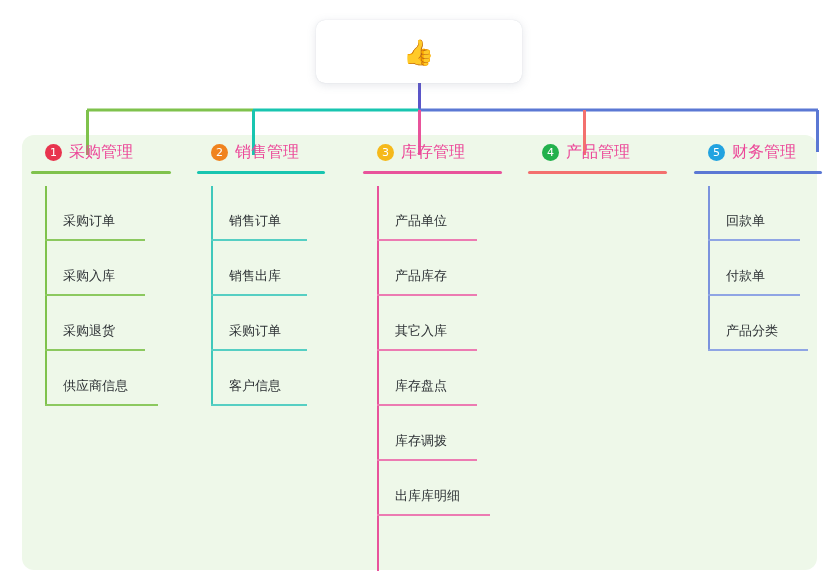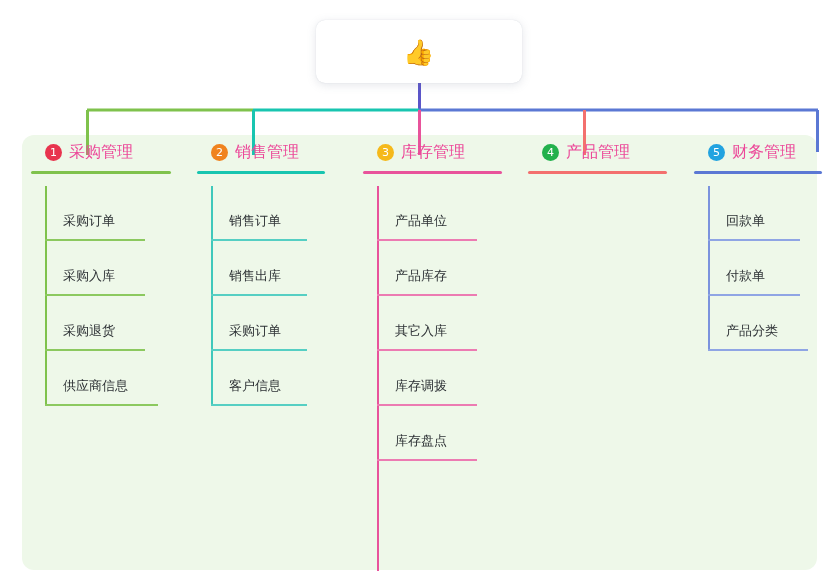--- a/index.html
+++ b/index.html
@@ -200,26 +200,30 @@
         </div>
         <div class="leaf">
           <span class="leaf-label">产品库存</span>
           <span class="leaf-underline" style="background:#ec7bb2;width:100px;"></span>
         </div>
         <div class="leaf">
           <span class="leaf-label">其它入库</span>
           <span class="leaf-underline" style="background:#ec7bb2;width:100px;"></span>
         </div>
         <div class="leaf">
+          <span class="leaf-label">库存盘点</span>
+          <span class="leaf-underline" style="background:#ec7bb2;width:100px;"></span>
+        </div>
+        <div class="leaf">
           <span class="leaf-label">库存调拨</span>
           <span class="leaf-underline" style="background:#ec7bb2;width:100px;"></span>
         </div>
         <div class="leaf">
-          <span class="leaf-label">库存盘点</span>
-          <span class="leaf-underline" style="background:#ec7bb2;width:100px;"></span>
+          <span class="leaf-label">出库库明细</span>
+          <span class="leaf-underline" style="background:#ec7bb2;width:113px;"></span>
         </div>
       </div>
     </div>
 
     <div class="col" style="left:502px;width:170px;">
       <div class="col-head">
         <span class="badge" style="background:#22b14c;">4</span>
         <span class="col-title">产品管理</span>
       </div>
       <div class="col-rule" style="background:#f3706e;width:139px;margin-left:4px;"></div>

